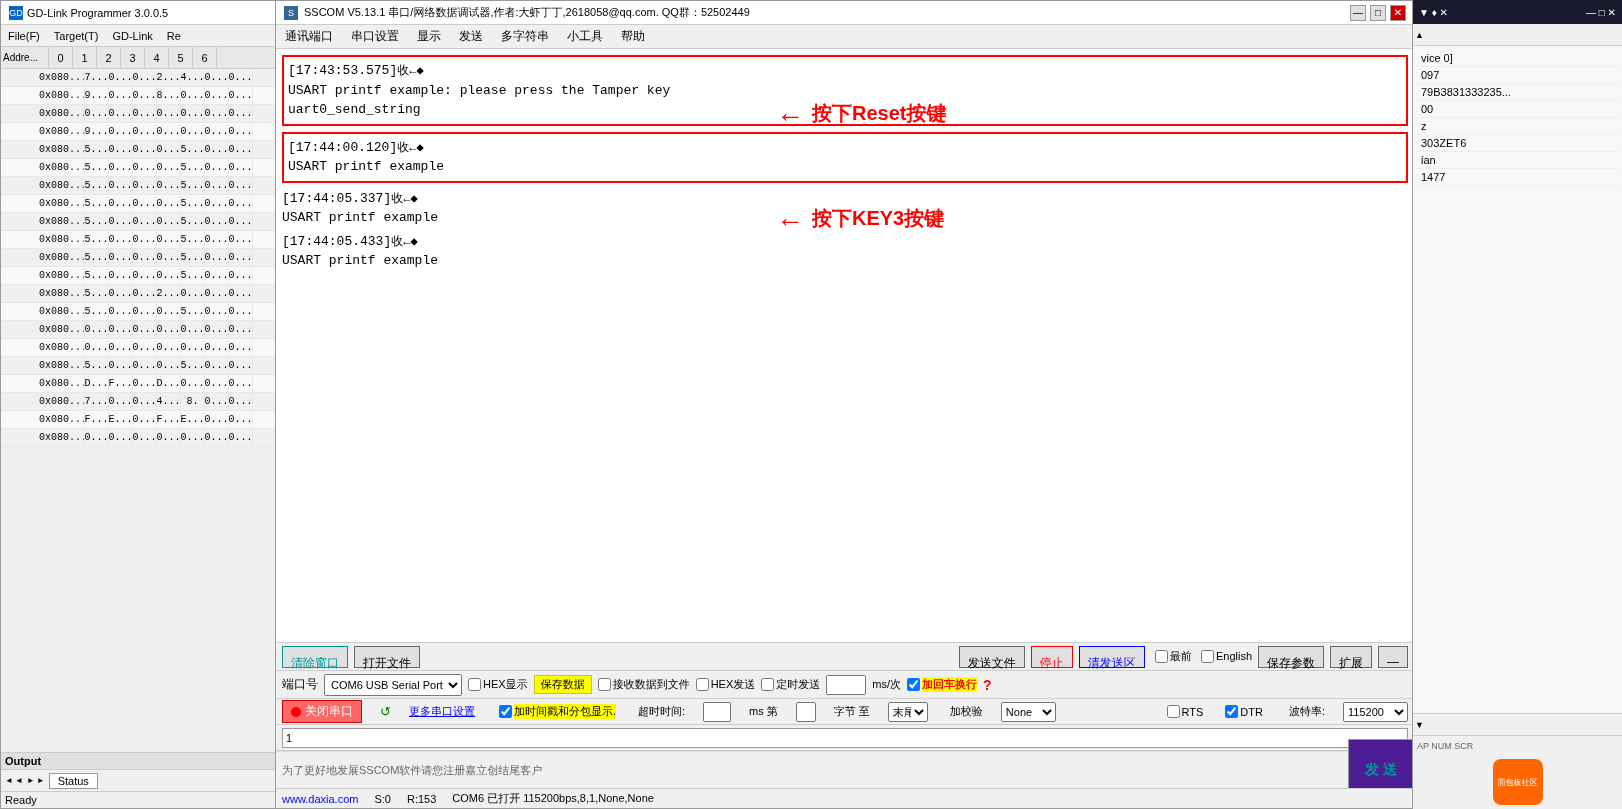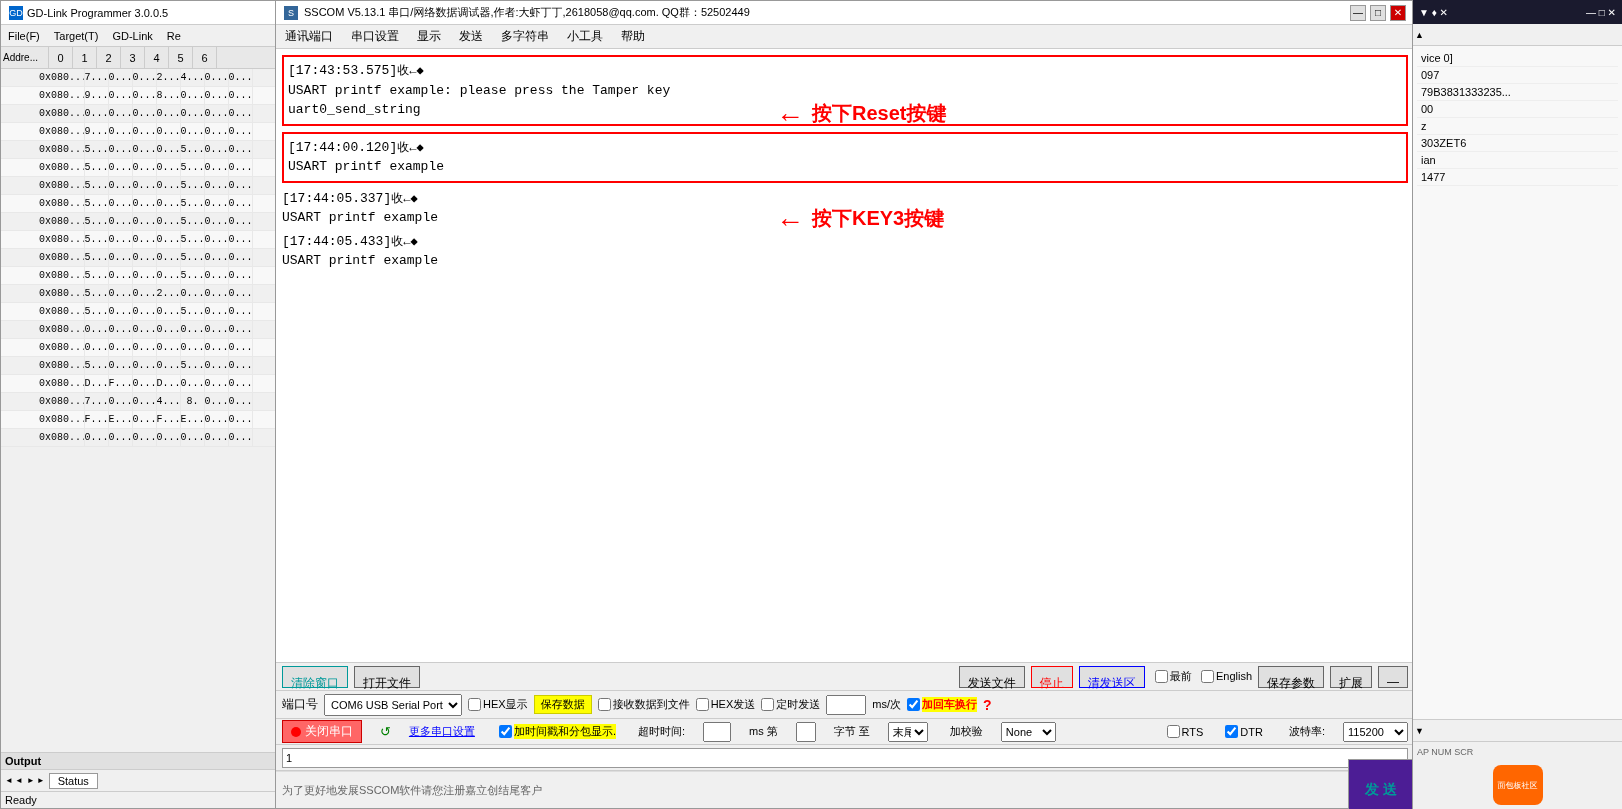--- a/index.html
+++ b/index.html
@@ -791,20 +791,26 @@
   </div>
 
   <div style="display:flex; background:#f0f0f0; border-top:1px solid #ccc; align-items:center; height:38px;">
     <div class="bottom-hint" style="flex:1; height:100%; padding:4px 6px; font-size:11px; color:#666;">
       <div>为了更好地发展SSCOM软件</div>
       <div>请您注册嘉立创结尾客户</div>
     </div>
     <button class="send-btn-big">发 送</button>
   </div>
 
+  <div class="sscom-statusbar">
+    <span style="color:blue;">www.daxia.com</span>
+    <span>S:0</span>
+    <span>R:153</span>
+    <span>COM6 已打开  115200bps,8,1,None,None</span>
+  </div>
 </div>
 
 <div class="right-panel">
   <div class="right-titlebar">
     <span style="font-size:10px;">▼ ♦ ✕</span>
     <span style="font-size:10px;">— □ ✕</span>
   </div>
   <div style="background:#f0f0f0; padding:2px; border-bottom:1px solid #ccc; display:flex; align-items:center; height:22px;">
     <span style="font-size:9px;">▲</span>
   </div>
@@ -818,16 +824,16 @@
       <div class="right-row">ian</div>
       <div class="right-row">1477</div>
     </div>
   <div style="background:#f0f0f0; border-top:1px solid #ccc; padding:2px; display:flex; align-items:center; height:22px;">
     <span style="font-size:9px;">▼</span>
   </div>
   <div style="background:#f0f0f0; border-top:1px solid #ccc; padding:2px 4px; font-size:9px; color:#666; height:20px; display:flex; align-items:center;">
     AP NUM SCR
   </div>
 
-  <div class="baozi-icon" style="position:relative; bottom:auto; right:auto; margin:4px auto; width:50px; height:40px; background:#ff6600; border-radius:8px; color:white; font-size:8px; text-align:center; display:flex; align-items:center; justify-content:center;">
+  <div class="baozi-icon" style="position:relative; bottom:auto; right:auto; margin:4px auto; width:50px; height:46px; background:#ff6600; border-radius:8px; color:white; font-size:8px; text-align:center; display:flex; align-items:center; justify-content:center;">
     <span>面包板社区</span>
   </div>
 </div>
 
 </body></html>

